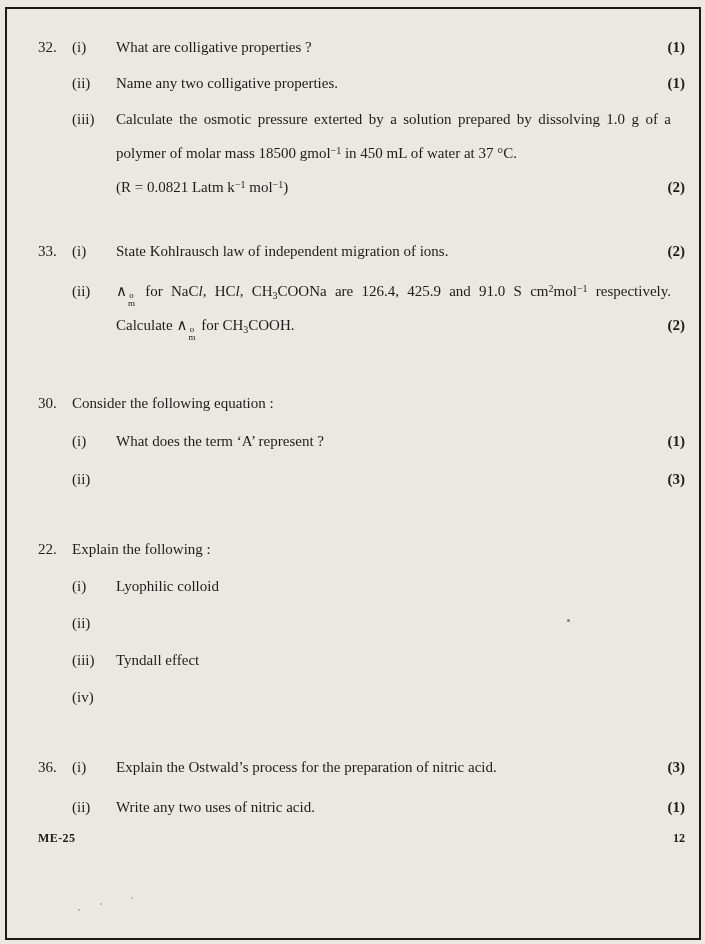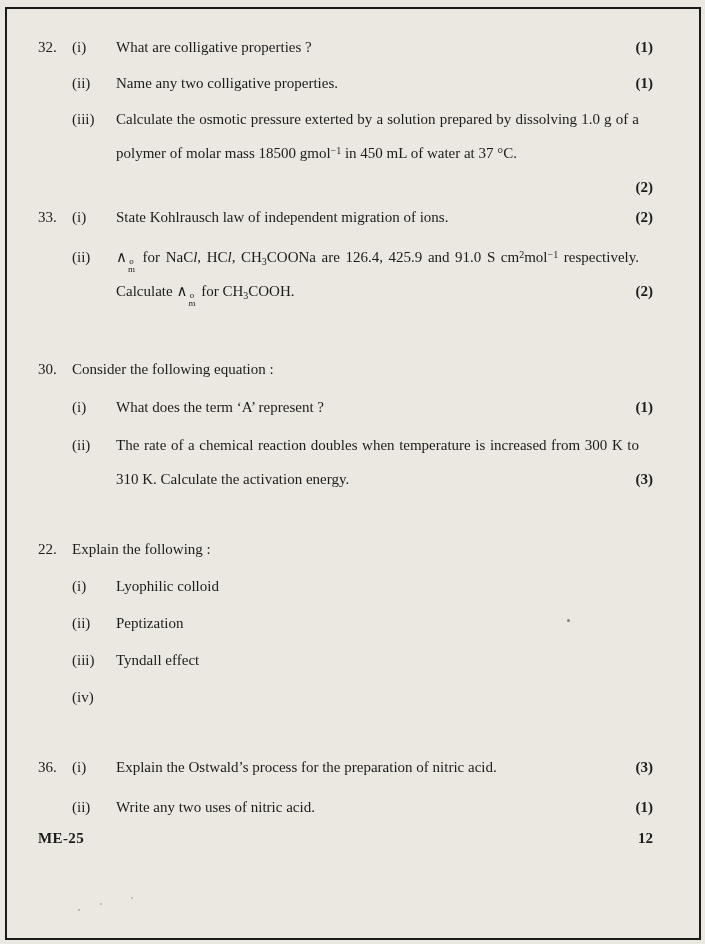--- a/index.html
+++ b/index.html
@@ -9,39 +9,39 @@
     font-family:"Liberation Serif", serif;
   }
   .page{
     position:relative;width:705px;height:944px;
     background:#ebe8e1;color:#1c1c1c;
   }
   .scan-frame{
     position:absolute;left:5px;top:7px;right:4px;bottom:4px;
     border:2px solid #1a1a1a;pointer-events:none;
   }
-  .content{position:relative;padding:30px 52px 0 38px}
+  .content{position:relative;padding:30px 20px 0 38px}
   .row{position:relative;display:flex;align-items:flex-start;line-height:34px;font-size:15px}
   .qnum{flex:0 0 34px}
   .plabel{flex:0 0 44px}
   .ptext{flex:1 1 auto;padding-right:14px}
   .ptext-full{flex:1 1 auto}
   .just{text-align:justify}
   .marks{position:absolute;right:0;top:0;font-weight:bold;font-size:15px}
   .marks.mb{top:auto;bottom:0}
   sup{font-size:10px;line-height:0;vertical-align:4px}
   sub{font-size:10px;line-height:0;vertical-align:-3px}
   .ss{display:inline-flex;flex-direction:column;align-items:center;
       font-size:9px;line-height:8px;vertical-align:-2px;margin:0 2px 0 1px;font-style:normal}
   .mb2{margin-bottom:2px}.mb3{margin-bottom:3px}.mb4{margin-bottom:4px}.mb6{margin-bottom:6px}
   .sec-33{margin-top:30px}
   .sec-34{margin-top:44px}
   .sec-35{margin-top:36px}
   .sec-36{margin-top:36px}
-  .footer{margin-top:4px;line-height:20px;font-size:15px}
+  .footer{margin-top:4px;line-height:20px;font-size:12px}
   .footer-code{font-weight:bold;letter-spacing:.4px}
   .page-number{position:absolute;left:0;right:0;text-align:right;font-weight:bold}
   .speck{position:absolute;background:#83817c;border-radius:50%}
   .s1{left:567px;top:619px;width:3px;height:3px}
   .s2{left:100px;top:903px;width:2px;height:2px;opacity:.6}
   .s3{left:131px;top:897px;width:2px;height:2px;opacity:.5}
   .s4{left:78px;top:909px;width:2px;height:2px;opacity:.6}
 </style>
 </head>
 <body>
@@ -69,20 +69,21 @@
         <span class="marks">(1)</span>
       </div>
       <div class="row">
         <span class="qnum"></span>
         <span class="plabel">(iii)</span>
         <span class="ptext just">Calculate the osmotic pressure exterted by a solution prepared by dissolving 1.0 g of a polymer of molar mass 18500 gmol<sup>−1</sup> in 450 mL of water at 37 °C.</span>
       </div>
       <div class="row">
         <span class="qnum"></span>
         <span class="plabel"></span>
+        <span class="ptext">(R = 0.0821 Latm k<sup>−1</sup> mol<sup>−1</sup>)</span>
         <span class="marks">(2)</span>
       </div>
     </section>
 
     <section class="question sec-33">
       <div class="row mb6">
         <span class="qnum">33.</span>
         <span class="plabel">(i)</span>
         <span class="ptext">State Kohlrausch law of independent migration of ions.</span>
         <span class="marks">(2)</span>
@@ -108,39 +109,37 @@
       </div>
       <div class="row mb4">
         <span class="qnum"></span>
         <span class="plabel">(i)</span>
         <span class="ptext">What does the term ‘A’ represent ?</span>
         <span class="marks">(1)</span>
       </div>
       <div class="row">
         <span class="qnum"></span>
         <span class="plabel">(ii)</span>
-        <span class="ptext just">The rate of a chemical reaction doubles when temperature is increased from 300 K to 310 K. Calculate the activation energy.</span>
         <span class="marks mb">(3)</span>
       </div>
     </section>
 
     <section class="question sec-35">
       <div class="row mb3">
         <span class="qnum">22.</span>
         <span class="ptext-full">Explain the following :</span>
       </div>
       <div class="row mb3">
         <span class="qnum"></span>
         <span class="plabel">(i)</span>
         <span class="ptext">Lyophilic colloid</span>
       </div>
       <div class="row mb3">
         <span class="qnum"></span>
         <span class="plabel">(ii)</span>
-        <span class="ptext">Peptization</span>
       </div>
       <div class="row mb3">
         <span class="qnum"></span>
         <span class="plabel">(iii)</span>
         <span class="ptext">Tyndall effect</span>
       </div>
       <div class="row">
         <span class="qnum"></span>
         <span class="plabel">(iv)</span>
       </div>

